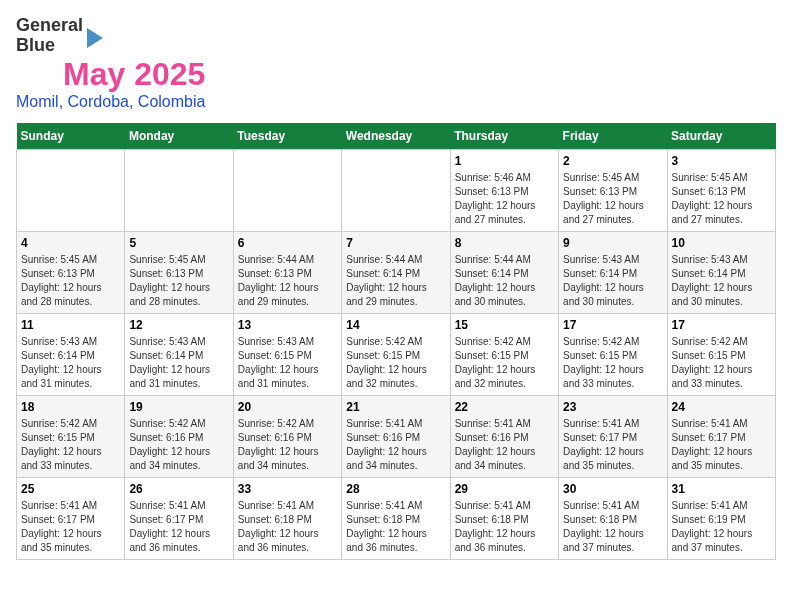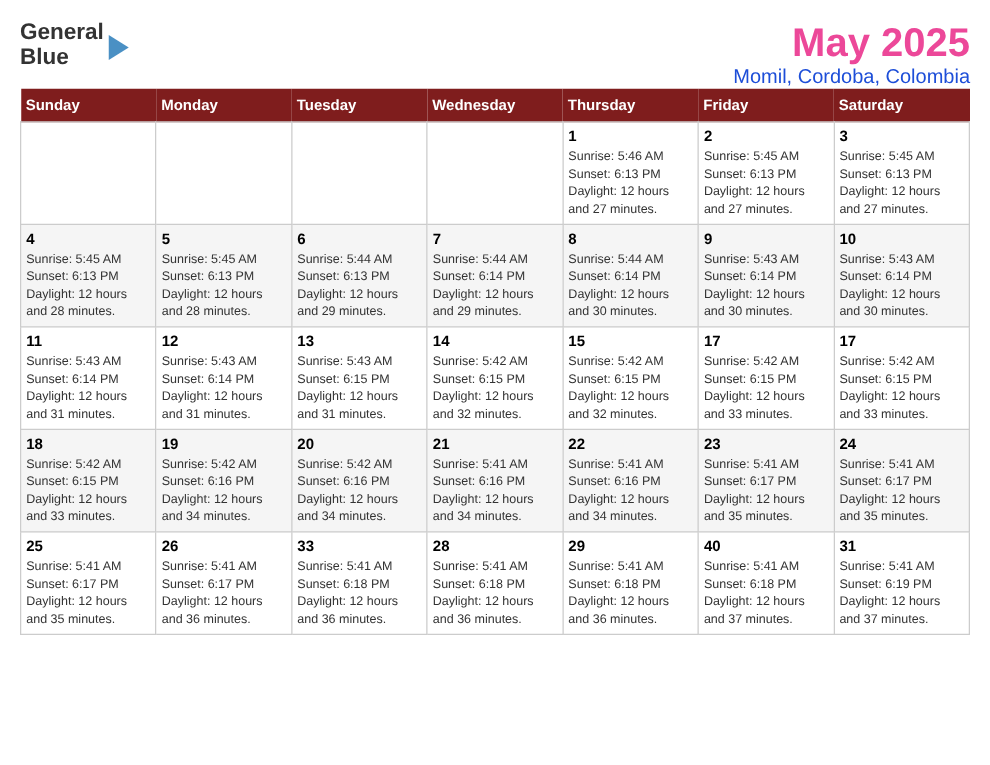--- a/index.html
+++ b/index.html
@@ -7,21 +7,22 @@
       font-family: Arial, sans-serif;
       background: #fff;
       width: 792px;
       min-height: 612px;
       padding: 16px;
     }
     .header {
       display: flex;
       justify-content: space-between;
       align-items: flex-start;
-      margin-bottom: 0;
+      margin-bottom: 12px;
+      flex-direction: column;
     }
     .logo {
       display: flex;
       align-items: center;
     }
     .logo-text {
       display: flex;
       flex-direction: column;
       font-size: 18px;
       font-weight: bold;
@@ -54,21 +55,21 @@
       font-size: 16px;
       font-weight: normal;
       color: #1d4ed8;
     }
     table {
       width: 100%;
       border-collapse: collapse;
       font-size: 11px;
     }
     thead tr th {
-      background-color: #7f1d1d;
+      background-color: #15803d;
       color: #fff;
       padding: 6px 4px;
       text-align: left;
       font-size: 12px;
       font-weight: bold;
     }
     tbody tr td {
       border: 1px solid #ccc;
       vertical-align: top;
       padding: 4px;
@@ -309,21 +310,21 @@
 Sunset: 6:18 PM
 Daylight: 12 hours and 36 minutes.</div>
         </td>
         <td>
           <span class="day-num">29</span>
           <div class="day-info" style="white-space: pre-line;">Sunrise: 5:41 AM
 Sunset: 6:18 PM
 Daylight: 12 hours and 36 minutes.</div>
         </td>
         <td>
-          <span class="day-num">40</span>
+          <span class="day-num">30</span>
           <div class="day-info" style="white-space: pre-line;">Sunrise: 5:41 AM
 Sunset: 6:18 PM
 Daylight: 12 hours and 37 minutes.</div>
         </td>
         <td>
           <span class="day-num">31</span>
           <div class="day-info" style="white-space: pre-line;">Sunrise: 5:41 AM
 Sunset: 6:19 PM
 Daylight: 12 hours and 37 minutes.</div>
         </td>

